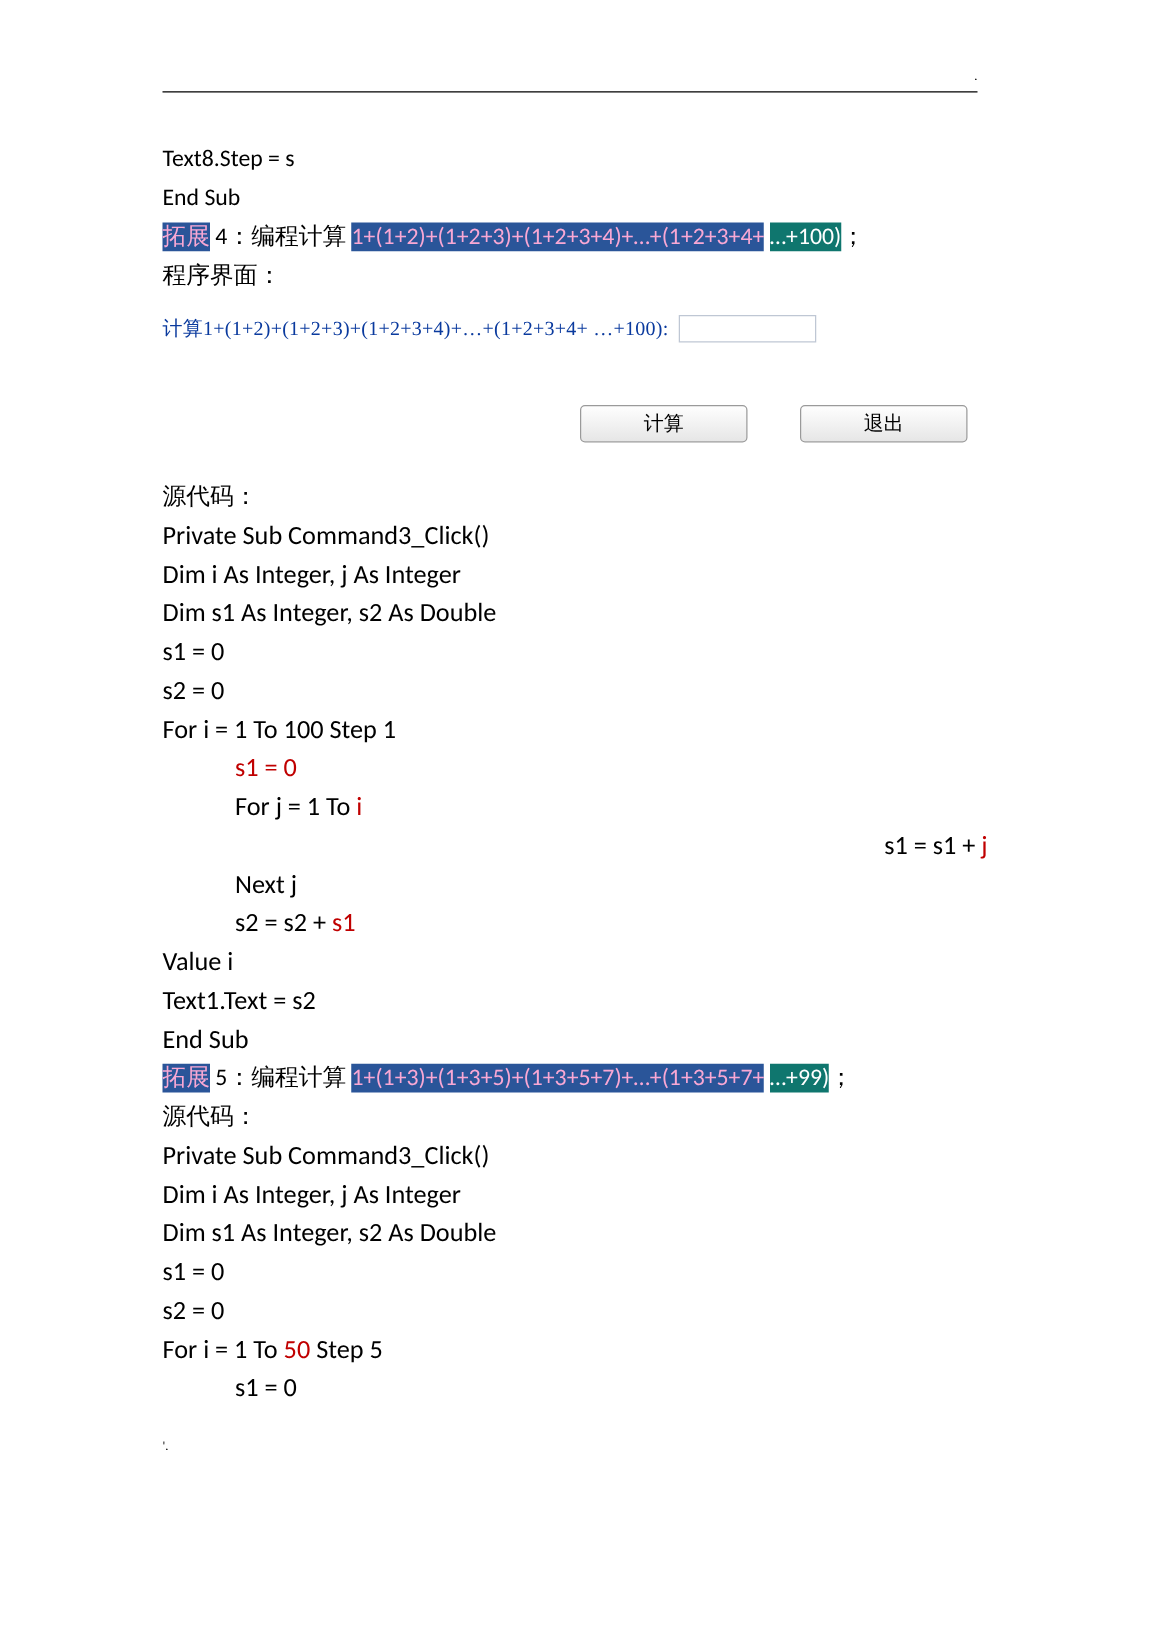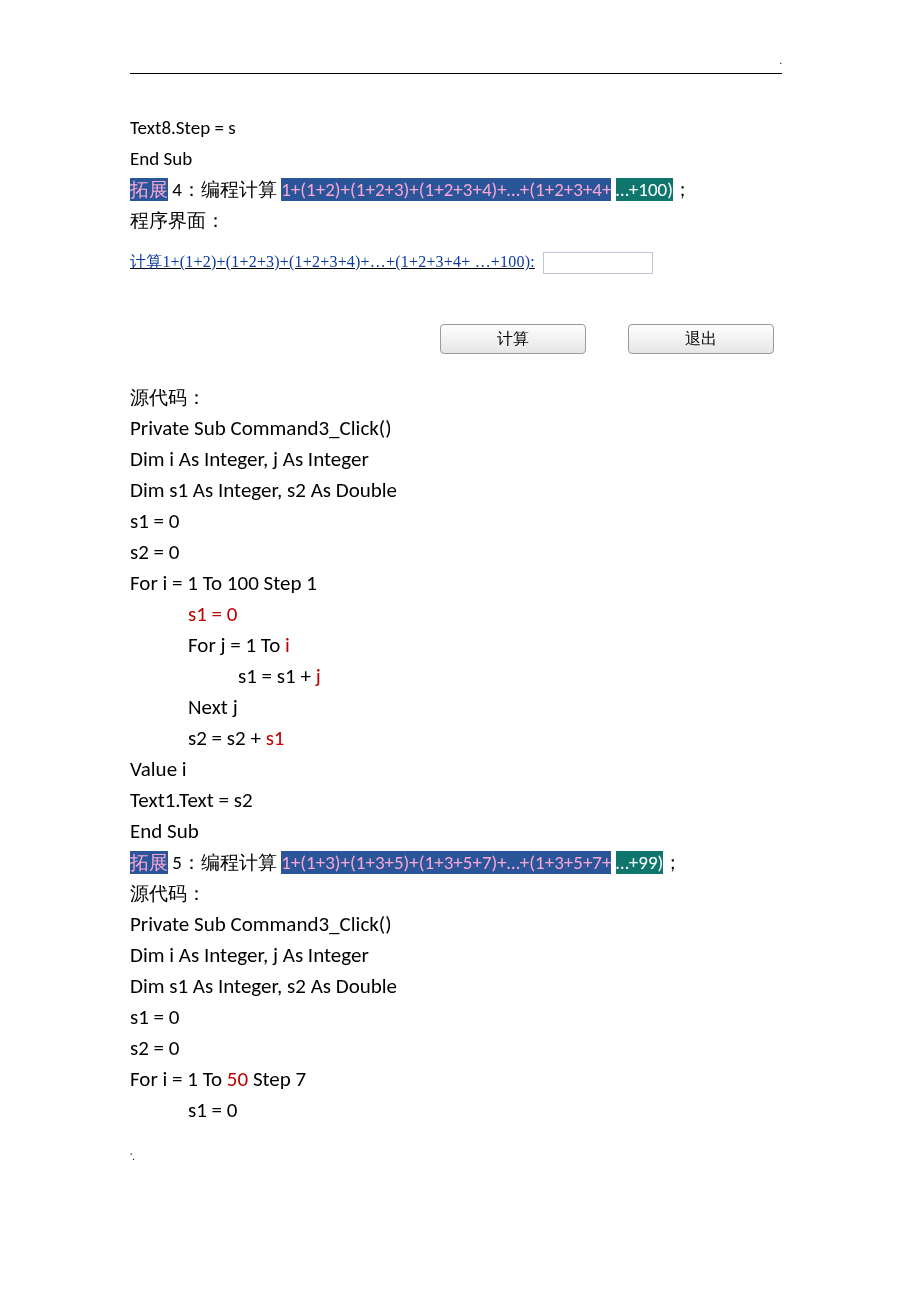--- a/index.html
+++ b/index.html
@@ -34,23 +34,22 @@
   .highlight-light {
     background: #0f766e;
     color: #fff;
     display: inline;
   }
   .ui-block {
     padding: 16px 0 28px 0;
   }
   .ui-row1 {
     display: flex;
-    align-items: flex-start;
+    align-items: flex-end;
     gap: 8px;
-    text-decoration: underline;
   }
   .ui-label {
     color: #0a3a9e;
     font-family: "SimSun", serif;
     font-size: 16px;
     letter-spacing: 0.2px;
   }
   .ui-input {
     width: 110px;
     height: 22px;
@@ -59,40 +58,40 @@
     box-sizing: border-box;
   }
   .ui-row2 {
     display: flex;
     justify-content: flex-end;
     gap: 42px;
     margin-top: 50px;
     padding-right: 16px;
   }
   .ui-button {
-    width: 146px;
+    width: 134px;
     height: 30px;
     font-size: 16px;
     font-family: "SimSun", serif;
     color: #000;
     background: linear-gradient(#fefefe, #e6e6e6);
     border: 1px solid #9a9a9a;
     border-radius: 4px;
     display: flex;
     align-items: center;
     justify-content: center;
     box-sizing: border-box;
   }
   .code-block {
     font-size: 21px;
     line-height: 31px;
     color: #000;
   }
   .indent1 { padding-left: 58px; }
-  .indent2 { padding-left: 108px; }
+  .indent2 { padding-left: 108px; text-align: right; }
   .red { color: #c00000; }
   .footer-dot {
     font-size: 10px;
     color: #000;
     margin-top: 24px;
   }
   .top-dot {
     font-size: 10px;
     color: #000;
     text-align: right;
@@ -160,18 +159,18 @@
   </div>
 
   <div class="body-text">源代码：</div>
 
   <div class="code-block">
     <div>Private Sub Command3_Click()</div>
     <div>Dim i As Integer, j As Integer</div>
     <div>Dim s1 As Integer, s2 As Double</div>
     <div>s1 = 0</div>
     <div>s2 = 0</div>
-    <div><span>For i = 1 To </span><span class="red">50</span><span> Step 7</span></div>
+    <div><span>For i = 1 To </span><span class="red">50</span><span> Step 5</span></div>
     <div class="indent1">s1 = 0</div>
   </div>
 
   <div class="footer-dot">'.</div>
 </div>
 
 </body></html>

